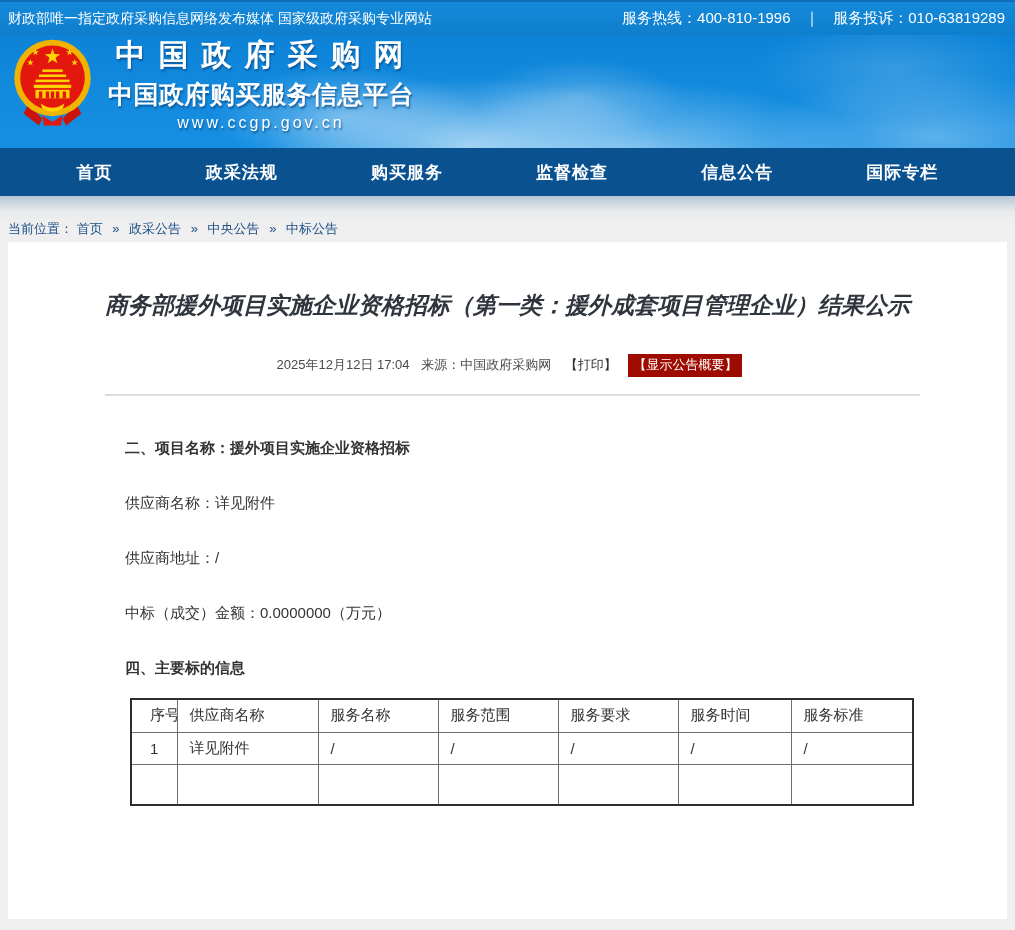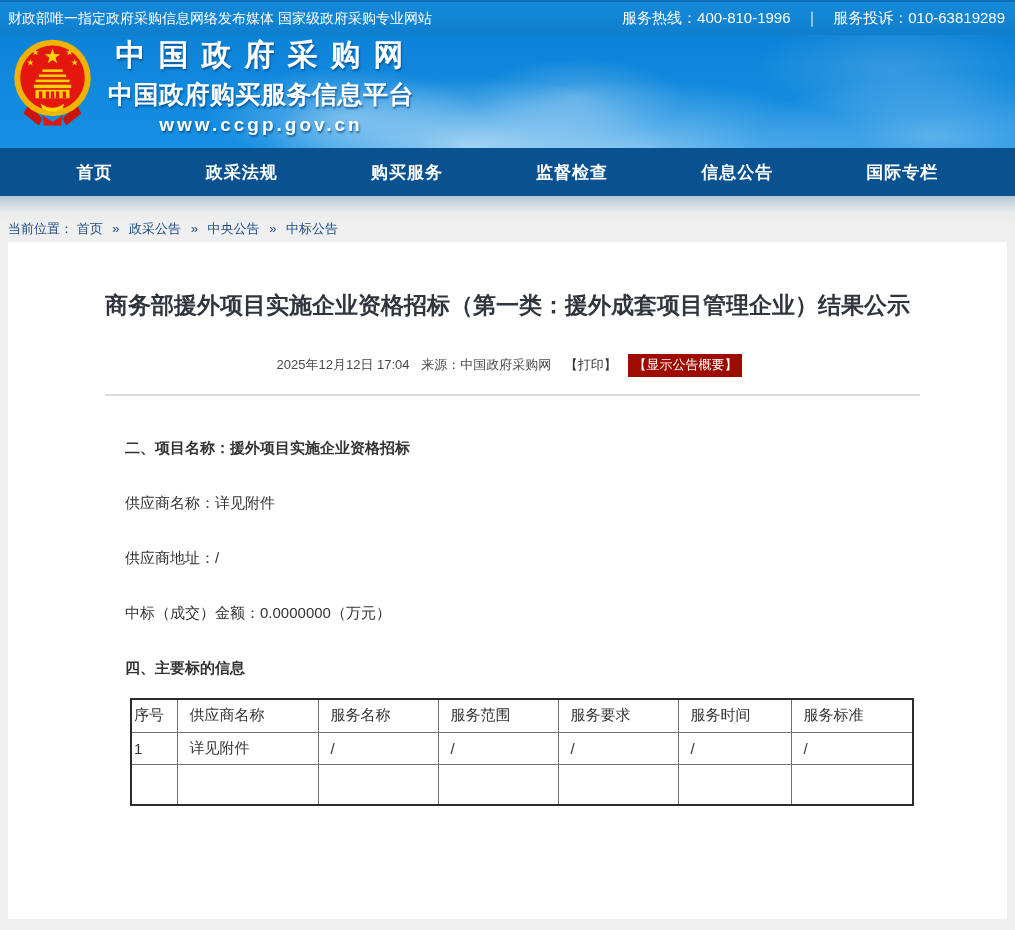--- a/index.html
+++ b/index.html
@@ -65,22 +65,22 @@
     margin-left: 10px;
   }
   .brand-line2 {
     font-size: 25px;
     font-weight: bold;
     letter-spacing: 0.5px;
     white-space: nowrap;
     margin-top: 2px;
   }
   .brand-line3 {
-    font-size: 19px;
-    font-weight: bold;
+    font-size: 16px;
+    font-weight: normal;
     letter-spacing: 3px;
     margin-top: 3px;
   }
 
   
   .mainnav {
     height: 48px;
     background: #0a5190;
     display: flex;
     align-items: center;
@@ -113,20 +113,21 @@
     height: 677px;
     overflow: hidden;
   }
   .article-title {
     margin-top: 47px;
     text-align: center;
     font-size: 23px;
     font-weight: bold;
     color: #2f353d;
     line-height: 32px;
+    font-style: italic;
   }
   .meta {
     margin-top: 33px;
     text-align: center;
     font-size: 13px;
     color: #4a4a4a;
   }
   .meta .piece { margin: 0 4px; }
   .meta .print { color: #333333; text-decoration: none; cursor: pointer; margin-left: 6px; }
   .meta .summary-btn {
@@ -166,21 +167,21 @@
   .bid-table th, .bid-table td {
     border: 1px solid #707070;
     font-size: 15px;
     font-weight: normal;
     text-align: left;
     color: #333333;
     padding: 4px 4px 4px 12px;
     overflow: hidden;
     white-space: nowrap;
   }
-  .bid-table th.c0, .bid-table td.c0 { padding-left: 2px; }
+  .bid-table th.c0, .bid-table td.c0 { padding-left: 18px; }
   .bid-table thead tr { height: 33px; }
   .bid-table tbody tr.r0 { height: 32px; }
   .bid-table tbody tr.r1 { height: 41px; }
 </style>
 </head>
 <body>
 
 <div class="topbar">
   <div>财政部唯一指定政府采购信息网络发布媒体 国家级政府采购专业网站</div>
   <div class="right">

